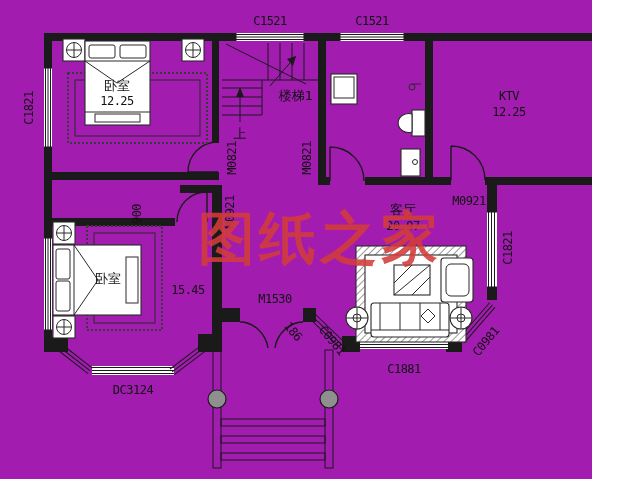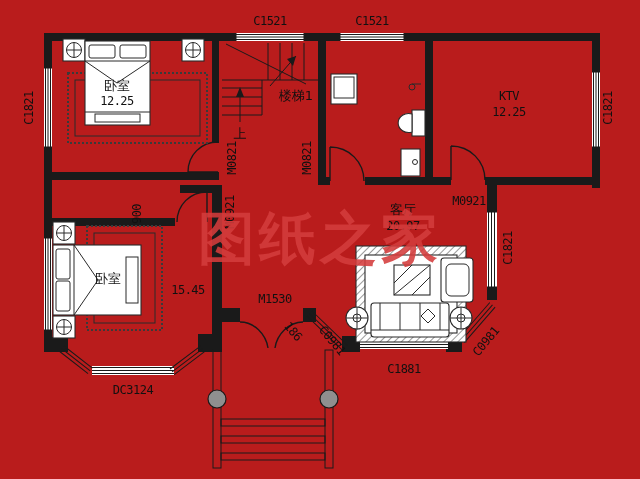--- a/index.html
+++ b/index.html
@@ -1,16 +1,16 @@
 <!DOCTYPE html>
 <html><head>
 <meta charset="utf-8">
 <style>
   html,body{margin:0;padding:0;background:#ffffff;}
-  .plan-wrap{position:relative;width:640px;height:479px;background:#b91c1c;overflow:hidden;
+  .plan-wrap{position:relative;width:592px;height:479px;background:#a21caf;overflow:hidden;
     font-family:"DejaVu Sans",sans-serif;}
   svg{display:block}
   .wall{fill:#1a1a1a;stroke:none}
   .thin{stroke:#1a1a1a;stroke-width:1;fill:none}
   .med{stroke:#1a1a1a;stroke-width:1.4;fill:none}
   .furn{stroke:#2a2a2a;stroke-width:1.1;fill:#ffffff}
   .furnline{stroke:#2a2a2a;stroke-width:1;fill:none}
   .rug{stroke:#3a3a3a;stroke-width:2;fill:none;stroke-dasharray:2 2}
   .code{font-family:"DejaVu Sans Mono",monospace;font-size:12px;fill:#111;letter-spacing:-0.5px}
   .cjk{font-family:"DejaVu Sans",sans-serif;font-size:13px;fill:#111}

